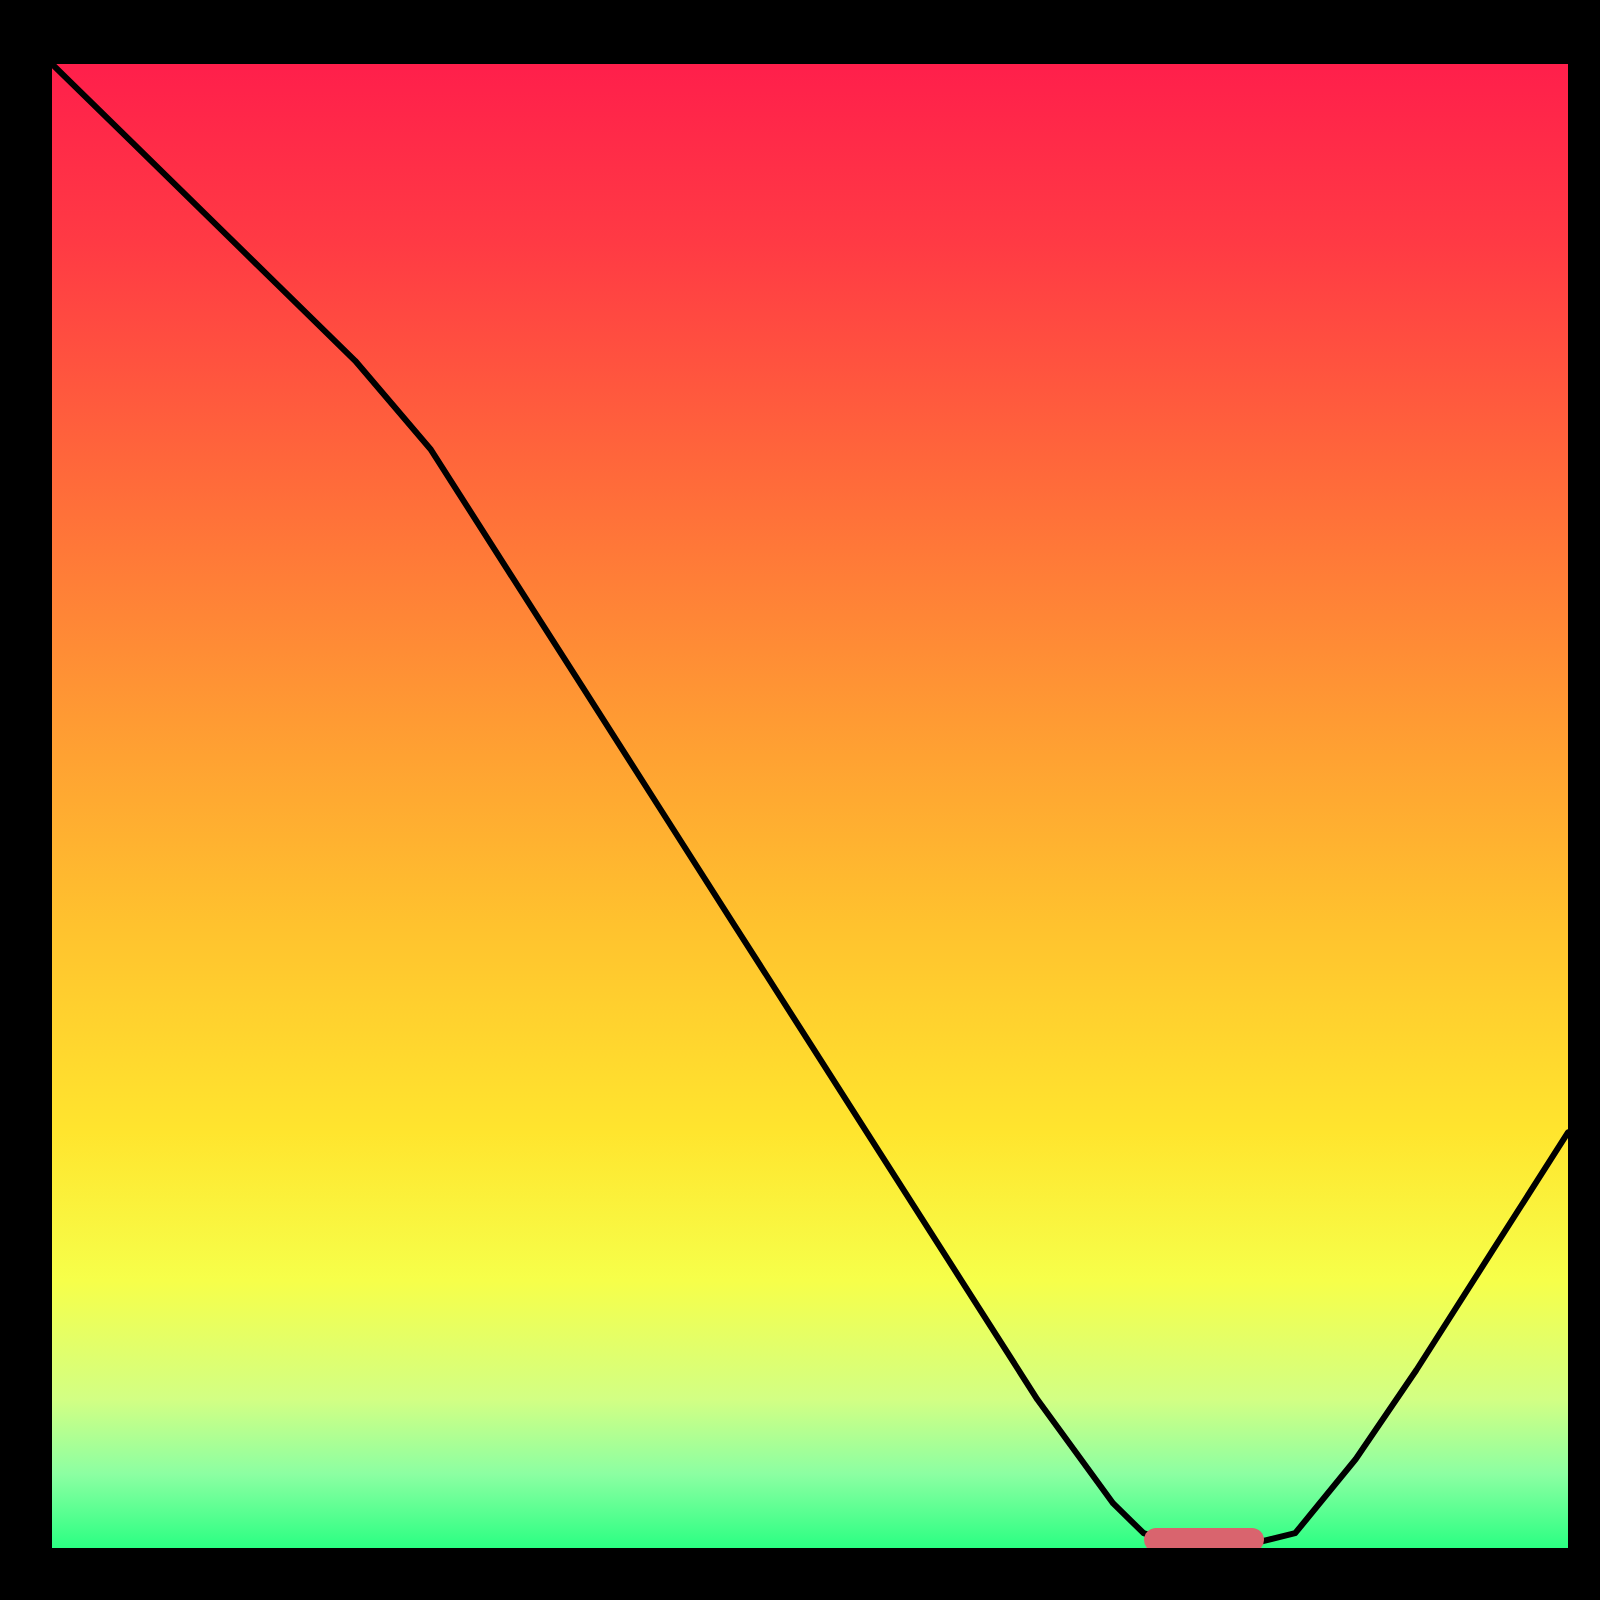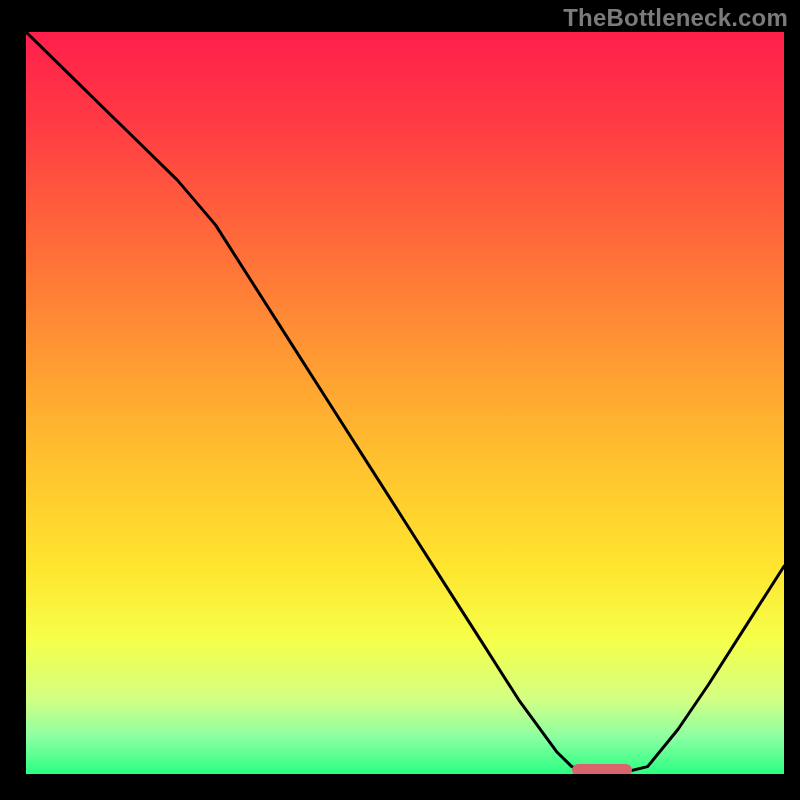--- a/index.html
+++ b/index.html
@@ -44,21 +44,20 @@
     position: absolute;
     height: 12px;
     border-radius: 6px;
     background: #d9646e;
   }
 </style>
 </head>
 <body>
 
 <div class="stage">
-  <div class="watermark">TheBottleneck.com</div>
 
   <div class="plot-outer">
     <div class="plot-area">
       <svg class="gradient" viewBox="0 0 758 742" preserveAspectRatio="none">
         <defs>
           <linearGradient id="bg" x1="0" y1="0" x2="0" y2="1">
               <stop offset="0%" stop-color="#ff1f4b"></stop>
               <stop offset="12%" stop-color="#ff3a44"></stop>
               <stop offset="28.000000000000004%" stop-color="#ff6a3a"></stop>
               <stop offset="44%" stop-color="#ff9a33"></stop>

